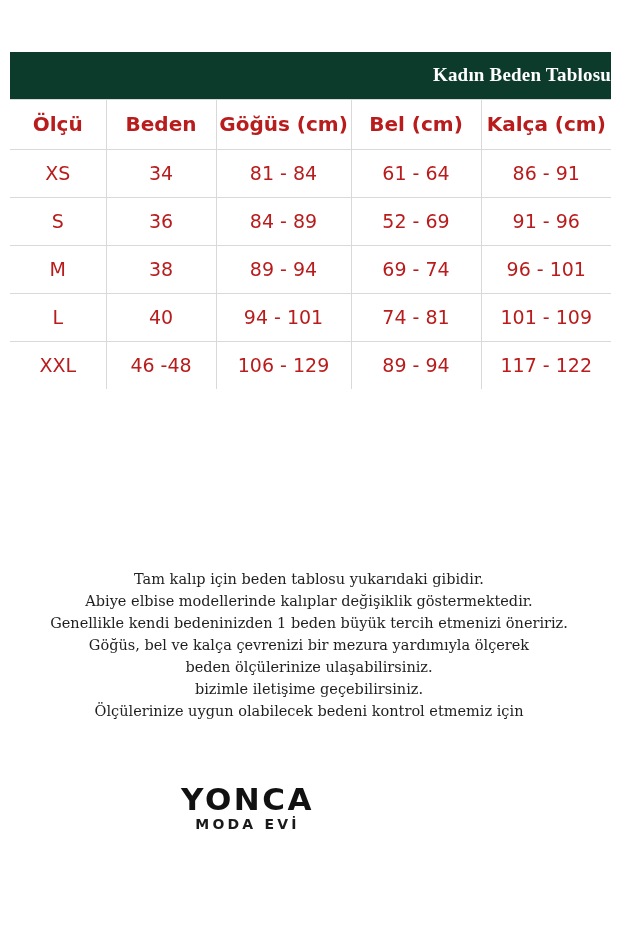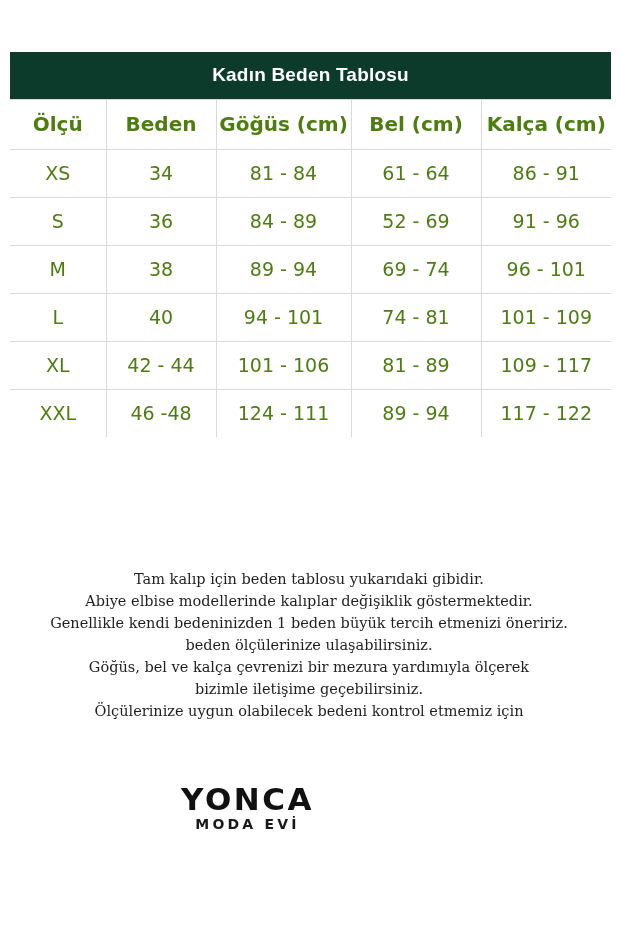--- a/index.html
+++ b/index.html
@@ -23,39 +23,39 @@
   }
   .table-wrap {
     position: absolute;
     left: 10px;
     top: 52px;
     width: 601px;
   }
   .table-header {
     background: #0c3b2b;
     color: #ffffff;
-    text-align: center;
+    text-align: right;
     font-size: 19px;
     font-weight: 600;
     letter-spacing: 0.2px;
     padding: 12px 0 13px 0;
-    font-family: Liberation Sans, sans-serif;
+    font-family: Liberation Serif, serif;
   }
   table.size-table {
     border-collapse: collapse;
     width: 601px;
     table-layout: fixed;
     background: #ffffff;
   }
   table.size-table th,
   table.size-table td {
     border: 1px solid #d9d9d9;
     text-align: center;
     font-family: "DejaVu Sans", sans-serif;
-    color: #4d7c0f;
+    color: #b91c1c;
   }
   table.size-table th {
     font-size: 20px;
     font-weight: 700;
     padding: 12px 2px 13px 2px;
   }
   table.size-table td {
     font-size: 19px;
     font-weight: 400;
     padding: 12px 2px 13px 2px;
@@ -163,43 +163,36 @@
           <td>96 - 101</td>
         </tr>
         <tr>
           <td>L</td>
           <td>40</td>
           <td>94 - 101</td>
           <td>74 - 81</td>
           <td>101 - 109</td>
         </tr>
         <tr>
-          <td>XL</td>
-          <td>42 - 44</td>
-          <td>101 - 106</td>
-          <td>81 - 89</td>
-          <td>109 - 117</td>
-        </tr>
-        <tr>
           <td>XXL</td>
           <td>46 -48</td>
-          <td>124 - 111</td>
+          <td>106 - 129</td>
           <td>89 - 94</td>
           <td>117 - 122</td>
         </tr>
       </tbody>
     </table>
   </div>
 
   <div class="notes">
     <p>Tam kalıp için beden tablosu yukarıdaki gibidir.</p>
     <p>Abiye elbise modellerinde kalıplar değişiklik göstermektedir.</p>
     <p>Genellikle kendi bedeninizden 1 beden büyük tercih etmenizi öneririz.</p>
+    <p>Göğüs, bel ve kalça çevrenizi bir mezura yardımıyla ölçerek</p>
     <p>beden ölçülerinize ulaşabilirsiniz.</p>
-    <p>Göğüs, bel ve kalça çevrenizi bir mezura yardımıyla ölçerek</p>
     <p>bizimle iletişime geçebilirsiniz.</p>
     <p>Ölçülerinize uygun olabilecek bedeni kontrol etmemiz için</p>
   </div>
 
   <div class="brand">
     <div class="brand-name">YONCA</div>
     <div class="brand-sub">MODA EVİ</div>
   </div>
 
 </div>

